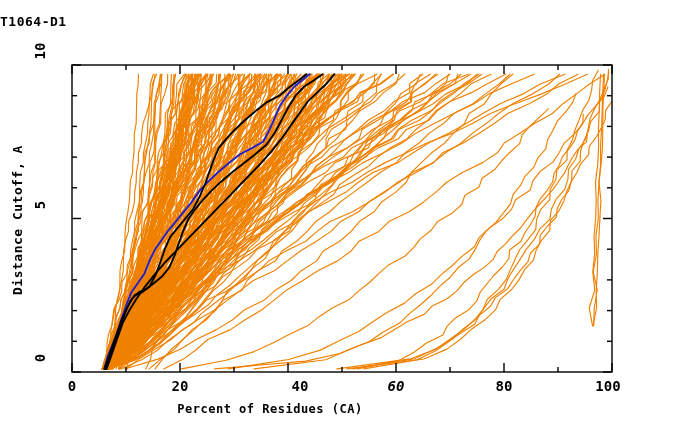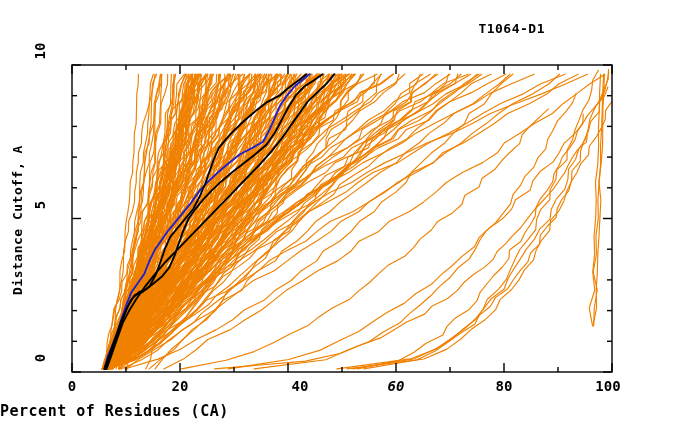--- a/index.html
+++ b/index.html
@@ -15,23 +15,23 @@
   }
   #chart-root {
     position: relative;
     width: 680px;
     height: 440px;
     background: #ffffff;
   }
   #chart-title {
     position: absolute;
     left: 0;
-    top: 21px;
+    top: 14px;
     width: 545px;
-    text-align: right;
+    text-align: left;
     font-family: "DejaVu Sans Mono", "Liberation Mono", monospace;
     font-size: 13px;
     font-weight: bold;
     color: #000000;
     letter-spacing: 0.5px;
   }
   #plot-svg {
     position: absolute;
     left: 0;
     top: 0;
@@ -51,23 +51,23 @@
   .y-tick-label {
     writing-mode: vertical-rl;
     transform: rotate(180deg) translateY(50%);
     right: 632px;
   }
   #x-axis-title {
     position: absolute;
     left: 0;
     top: 402px;
     width: 540px;
-    text-align: left;
-    font-family: "DejaVu Sans Mono", "Liberation Mono", monospace;
-    font-size: 15px;
+    text-align: center;
+    font-family: "DejaVu Sans Mono", "Liberation Mono", monospace;
+    font-size: 12px;
     font-weight: bold;
     color: #000000;
     letter-spacing: 0.5px;
   }
   #y-axis-title {
     position: absolute;
     left: 6px;
     top: 0;
     height: 440px;
     width: 22px;

